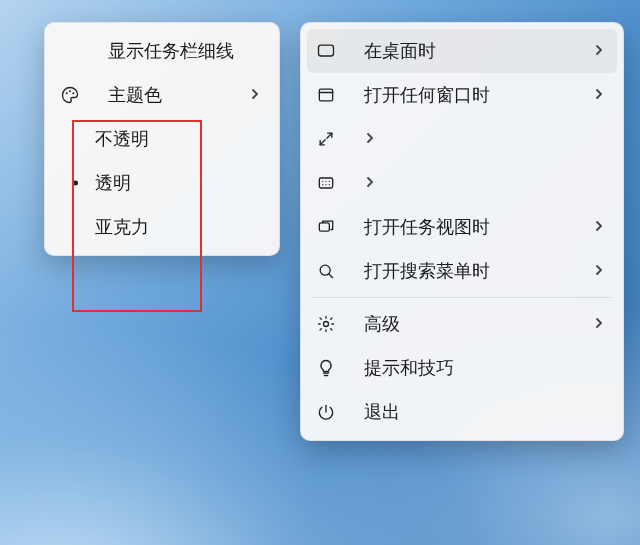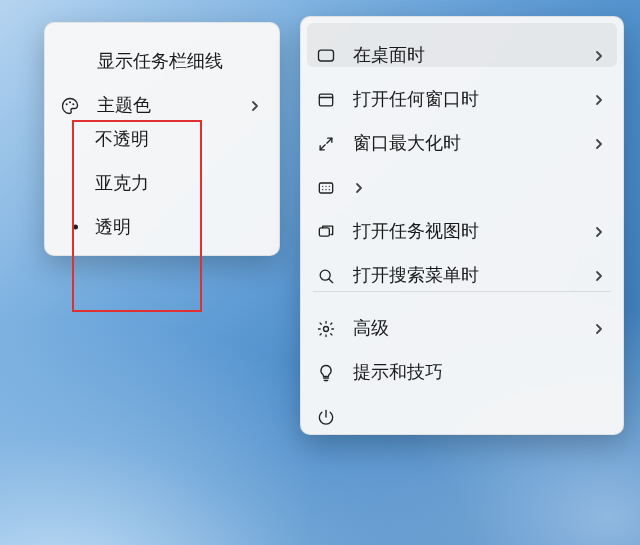--- a/index.html
+++ b/index.html
@@ -25,29 +25,29 @@
     position: absolute;
     background: rgba(248,248,248,0.96);
     border: 1px solid rgba(0,0,0,0.08);
     border-radius: 10px;
     box-shadow: 0 10px 28px rgba(0,0,0,0.22);
     padding: 6px;
     backdrop-filter: blur(20px);
   }
 
   .menu-left  { left: 44px;  top: 22px; width: 236px; }
-  .menu-right { left: 300px; top: 16px; width: 324px; }
+  .menu-right { left: 300px; top: 22px; width: 324px; }
 
   .item {
     display: flex;
-    align-items: flex-end;
+    align-items: center;
     height: 44px;
     padding: 0 10px 0 8px;
     border-radius: 6px;
-    gap: 16px;
+    gap: 27px;
     position: relative;
     font-family: Liberation Mono, monospace;
   }
   .item.selected { background: rgba(0,0,0,0.05); }
 
   .ico {
     width: 22px; height: 22px;
     display: flex; align-items: center; justify-content: center;
     flex: 0 0 22px;
   }
@@ -100,25 +100,25 @@
       <svg viewBox="0 0 12 12">
           <path d="M4 2l4 4-4 4"></path>
         </svg>
     </span>
   </div>
 
   <div class="submenu-indent">
     <span class="lbl">不透明</span>
   </div>
   <div class="submenu-indent">
-    <span class="lbl">亚克力</span>
-  </div>
-  <div class="submenu-indent">
     <span class="bullet"></span>
     <span class="lbl">透明</span>
+  </div>
+  <div class="submenu-indent">
+    <span class="lbl">亚克力</span>
   </div>
 </div>
 
 <div class="menu menu-right">
 
   <div class="item selected">
     <span class="ico">
       <svg viewBox="0 0 24 24">
           <rect x="3" y="5" width="18" height="13" rx="3"></rect>
         </svg>
@@ -144,21 +144,20 @@
 
   <div class="item">
     <span class="ico">
       <svg viewBox="0 0 24 24">
           <path d="M5 14v5h5"></path>
           <path d="M19 10V5h-5"></path>
           <path d="M5 19l6-6"></path>
           <path d="M19 5l-6 6"></path>
         </svg>
     </span>
-    <span class="lbl">窗口最大化时</span>
     <span class="chev"><svg viewBox="0 0 12 12">
           <path d="M4 2l4 4-4 4"></path>
         </svg></span>
   </div>
 
   <div class="item">
     <span class="ico">
       <svg viewBox="0 0 24 24">
           <rect x="4" y="6" width="16" height="12" rx="2"></rect>
           <circle cx="8" cy="10" r="0.8" fill="#222" stroke="none"></circle>
@@ -226,16 +225,17 @@
     <span class="lbl">提示和技巧</span>
   </div>
 
   <div class="item">
     <span class="ico">
       <svg viewBox="0 0 24 24">
           <path d="M12 4v8"></path>
           <path d="M7 6.3A8 8 0 1 0 17 6.3"></path>
         </svg>
     </span>
+    <span class="lbl">退出</span>
   </div>
 </div>
 
 <div class="highlight-box"></div>
 
 </body></html>

